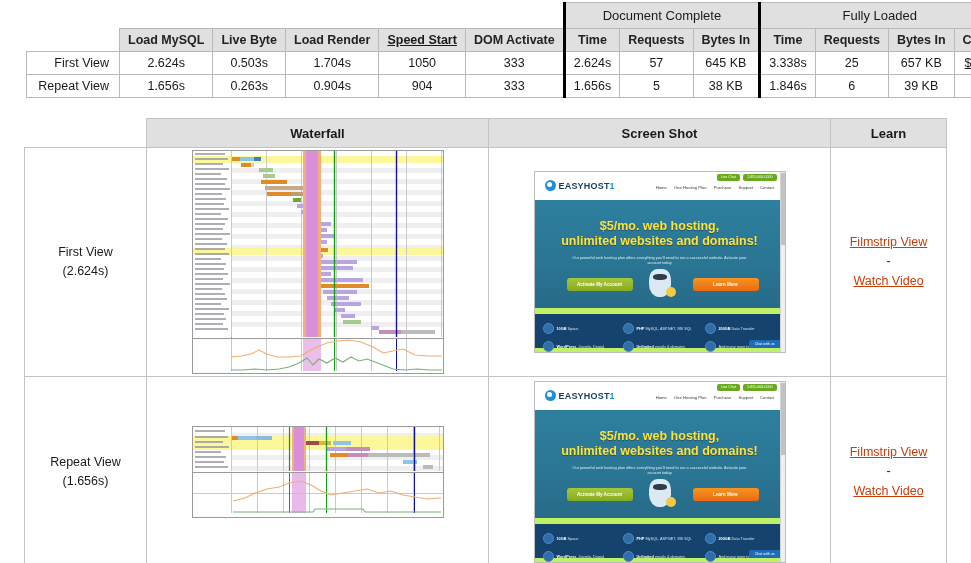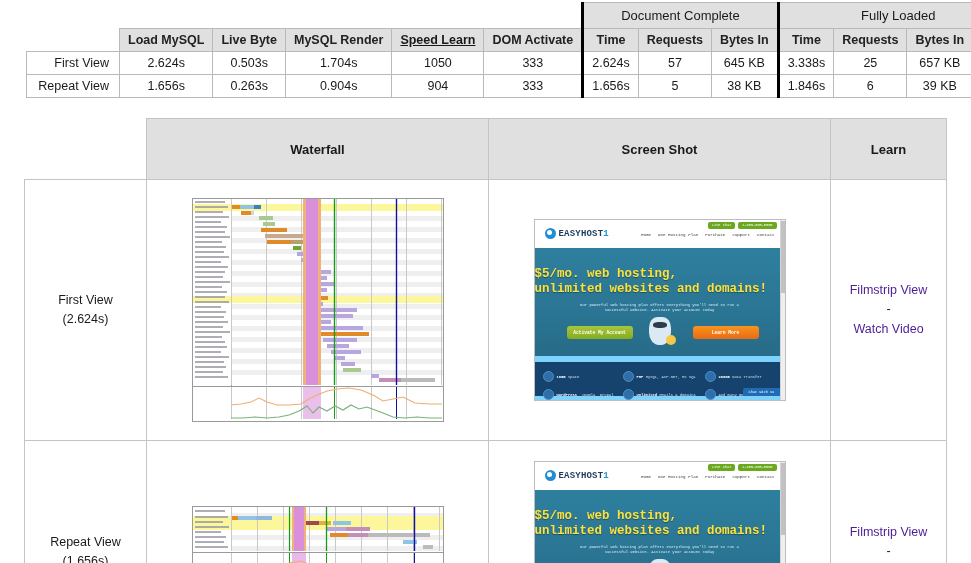--- a/index.html
+++ b/index.html
@@ -76,21 +76,21 @@
     left: 24px;
     top: 118px;
   }
   table.detail {
     border-collapse: collapse;
     font-size: 12.5px;
     table-layout: fixed;
   }
   table.detail td, table.detail th {
     border: 1px solid #c4c4c4;
-    padding: 16px;
+    padding: 0;
     text-align: center;
     vertical-align: middle;
     font-weight: normal;
   }
   table.detail th {
     background: #e0e0e0;
     font-weight: bold;
     height: 28px;
     font-size: 13px;
   }
@@ -105,21 +105,22 @@
   .view-label {
     font-size: 12.5px;
     line-height: 1.55;
     color: #1a1a1a;
   }
   .video-links {
     font-size: 12.5px;
     line-height: 1.55;
   }
   .video-links a {
-    color: #4c1d95;
+    color: #c2410c;
+    text-decoration: underline;
     display: block;
   }
   .video-sep {
     display: block;
     text-decoration: none;
     color: #1a1a1a;
   }
   .row-first td { height: 228px; }
   .row-repeat td { height: 190px; }
 
@@ -145,24 +146,24 @@
   }
   .wf-spark {
     position: absolute;
     left: 0; top: 0;
   }
 
   
   .shot {
     position: relative;
     margin: 0 auto;
-    background: #7dd3fc;
+    background: #bef264;
     border: 1px solid #bdbdbd;
     overflow: hidden;
-    font-family: Liberation Mono, monospace;
+    font-family: Liberation Sans, sans-serif;
   }
   .shot-topbar {
     position: absolute;
     left: 0; right: 0; top: 0;
     background: #ffffff;
   }
   .shot-badges {
     position: absolute;
     top: 2px;
     display: flex;
@@ -222,21 +223,21 @@
   }
   .shot-hero {
     position: absolute;
     left: 0; right: 0;
     background: linear-gradient(180deg,#2e7f9e 0%,#2a7593 60%,#276b88 100%);
     overflow: hidden;
   }
   .hero-h1 {
     color: #fde23b;
     font-weight: bold;
-    text-align: left;
+    text-align: center;
     line-height: 1.22;
     text-shadow: 0 1px 1px rgba(0,0,0,.35);
   }
   .hero-sub {
     color: #dbeef7;
     text-align: center;
     line-height: 1.35;
   }
   .btn-green {
     position: absolute;
@@ -326,23 +327,23 @@
           <td class="spacer-cell"></td>
           <td class="spacer-cell" colspan="5"></td>
           <td class="grp-head thick-left" colspan="3">Document Complete</td>
           <td class="grp-head thick-left thick-right" colspan="4">Fully Loaded</td>
         </tr>
 
         <tr>
           <td class="spacer-cell"></td>
           <th>Load MySQL</th>
           <th>Live Byte</th>
-          <th>MySQL Render</th>
+          <th>Load Render</th>
           <th>
-            <span class="u-link">Speed Learn</span>
+            <span class="u-link">Speed Start</span>
           </th>
           <th>DOM Activate</th>
           <th class="thick-left">Time</th>
           <th>Requests</th>
           <th>Bytes In</th>
           <th class="thick-left">Time</th>
           <th>Requests</th>
           <th>Bytes In</th>
           <th class="thick-right">Cost</th>
         </tr>

